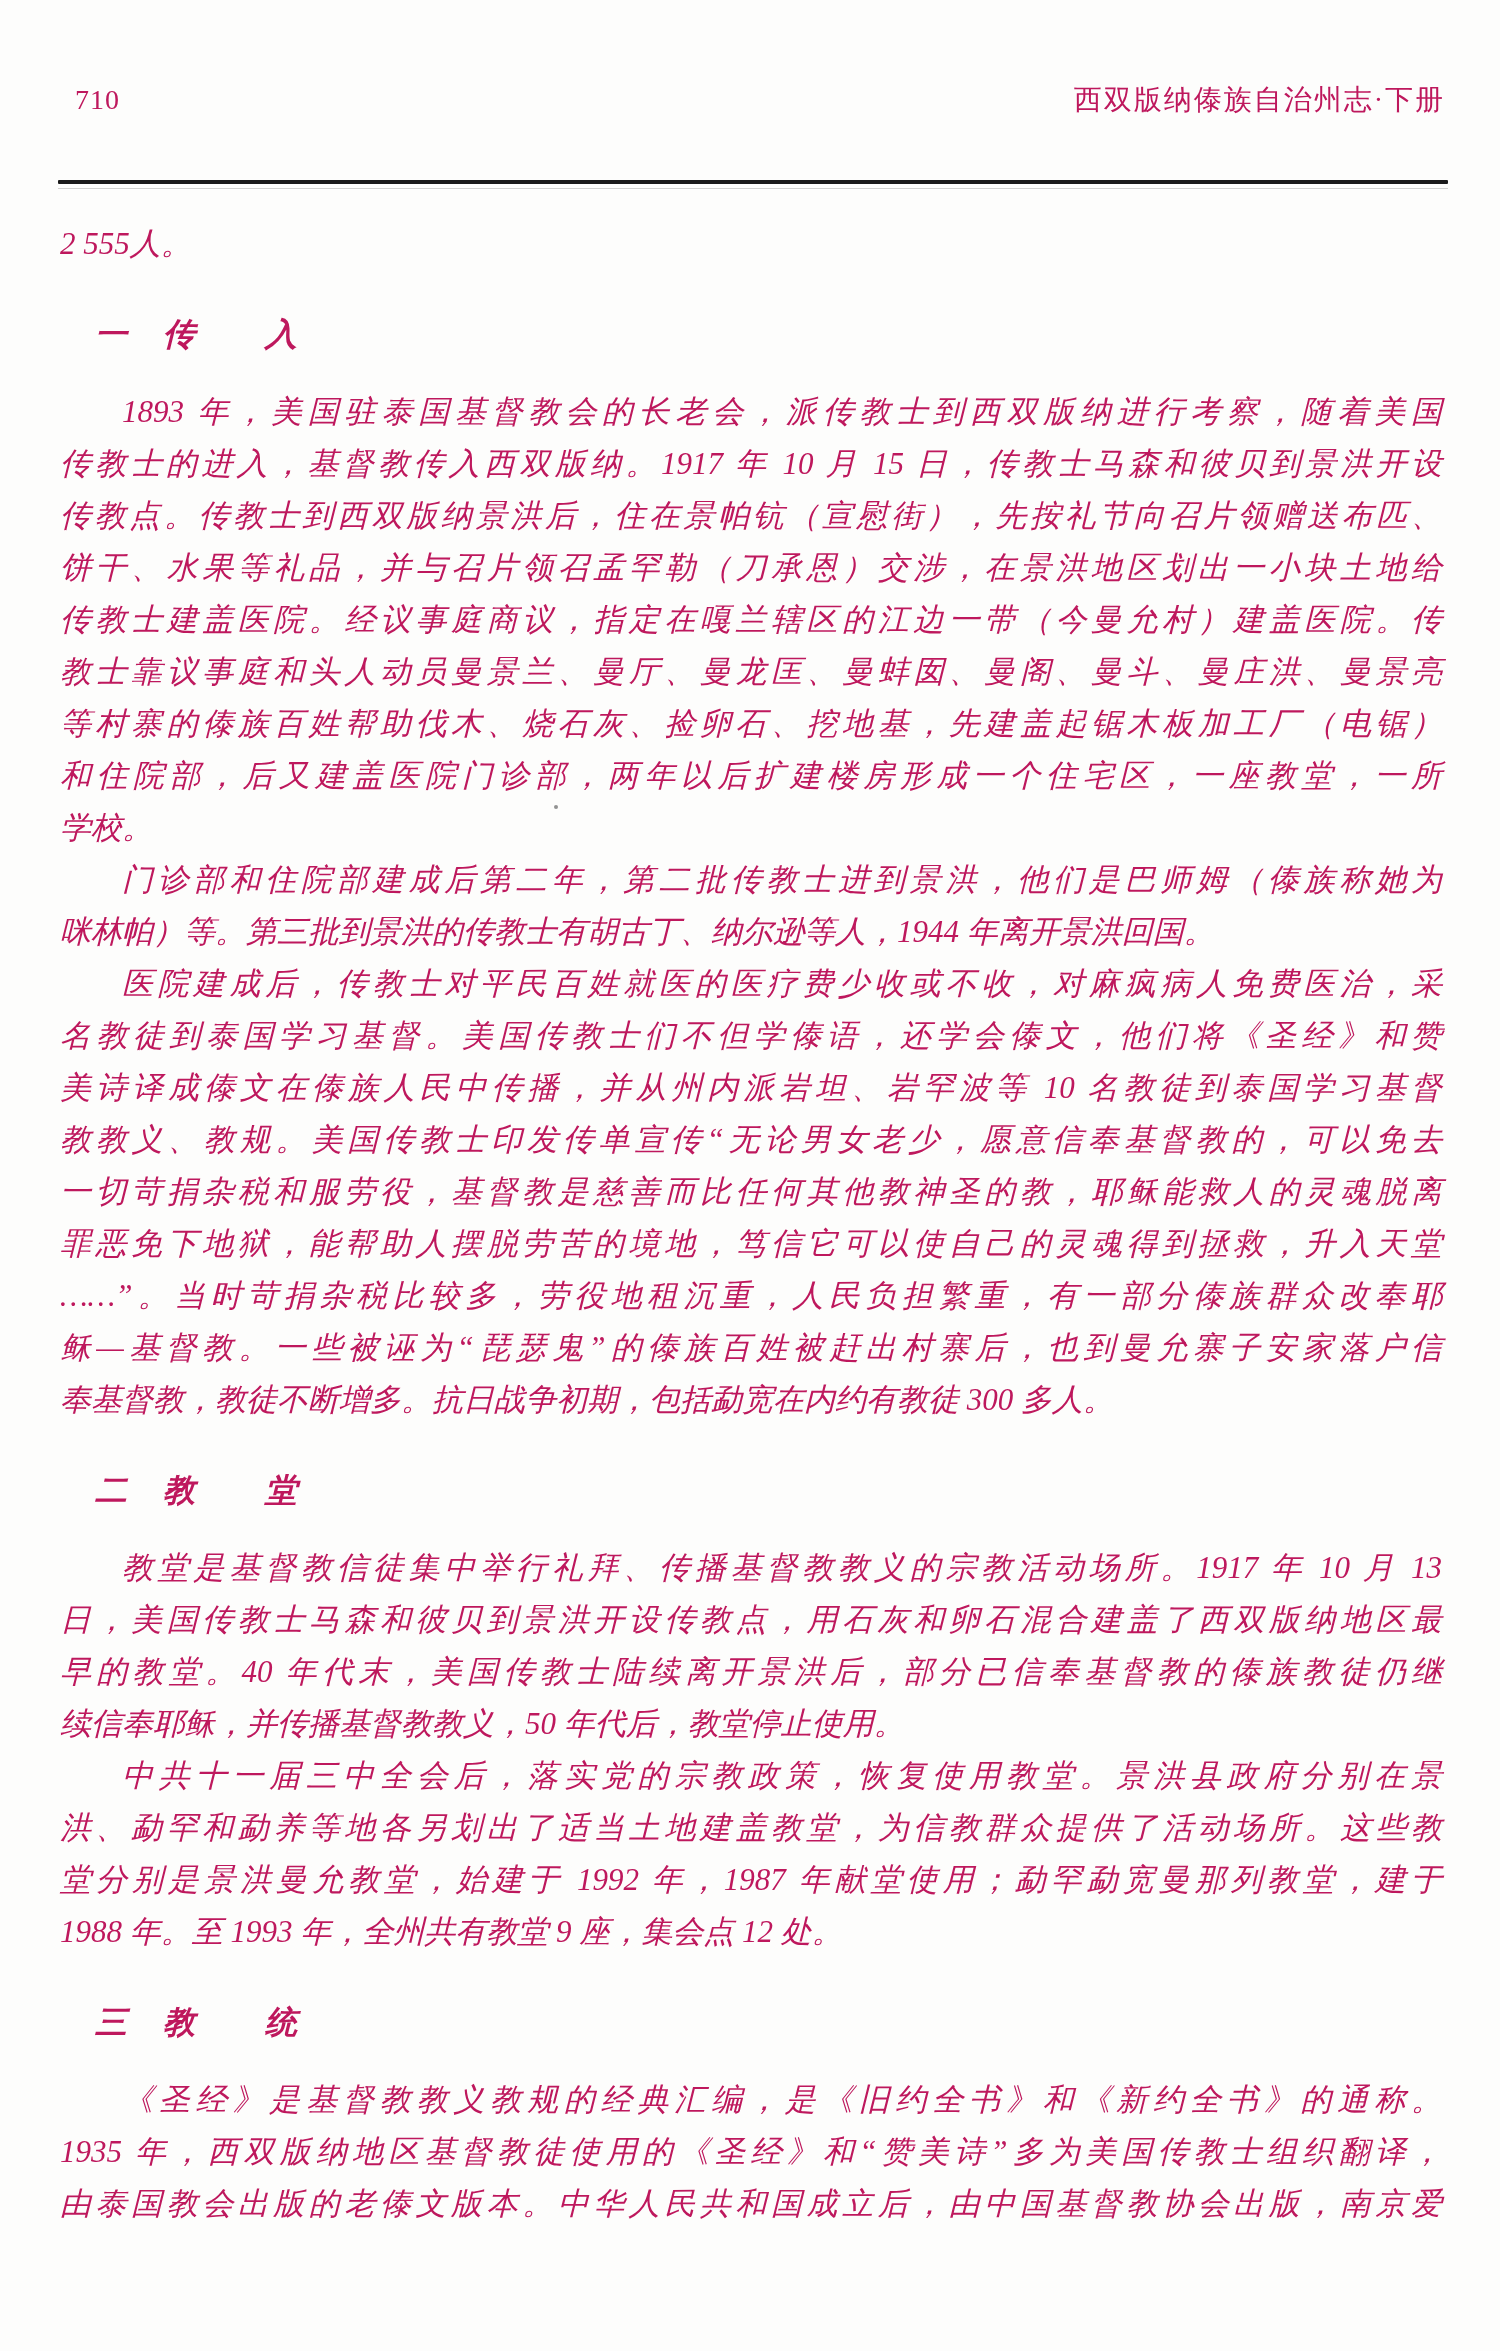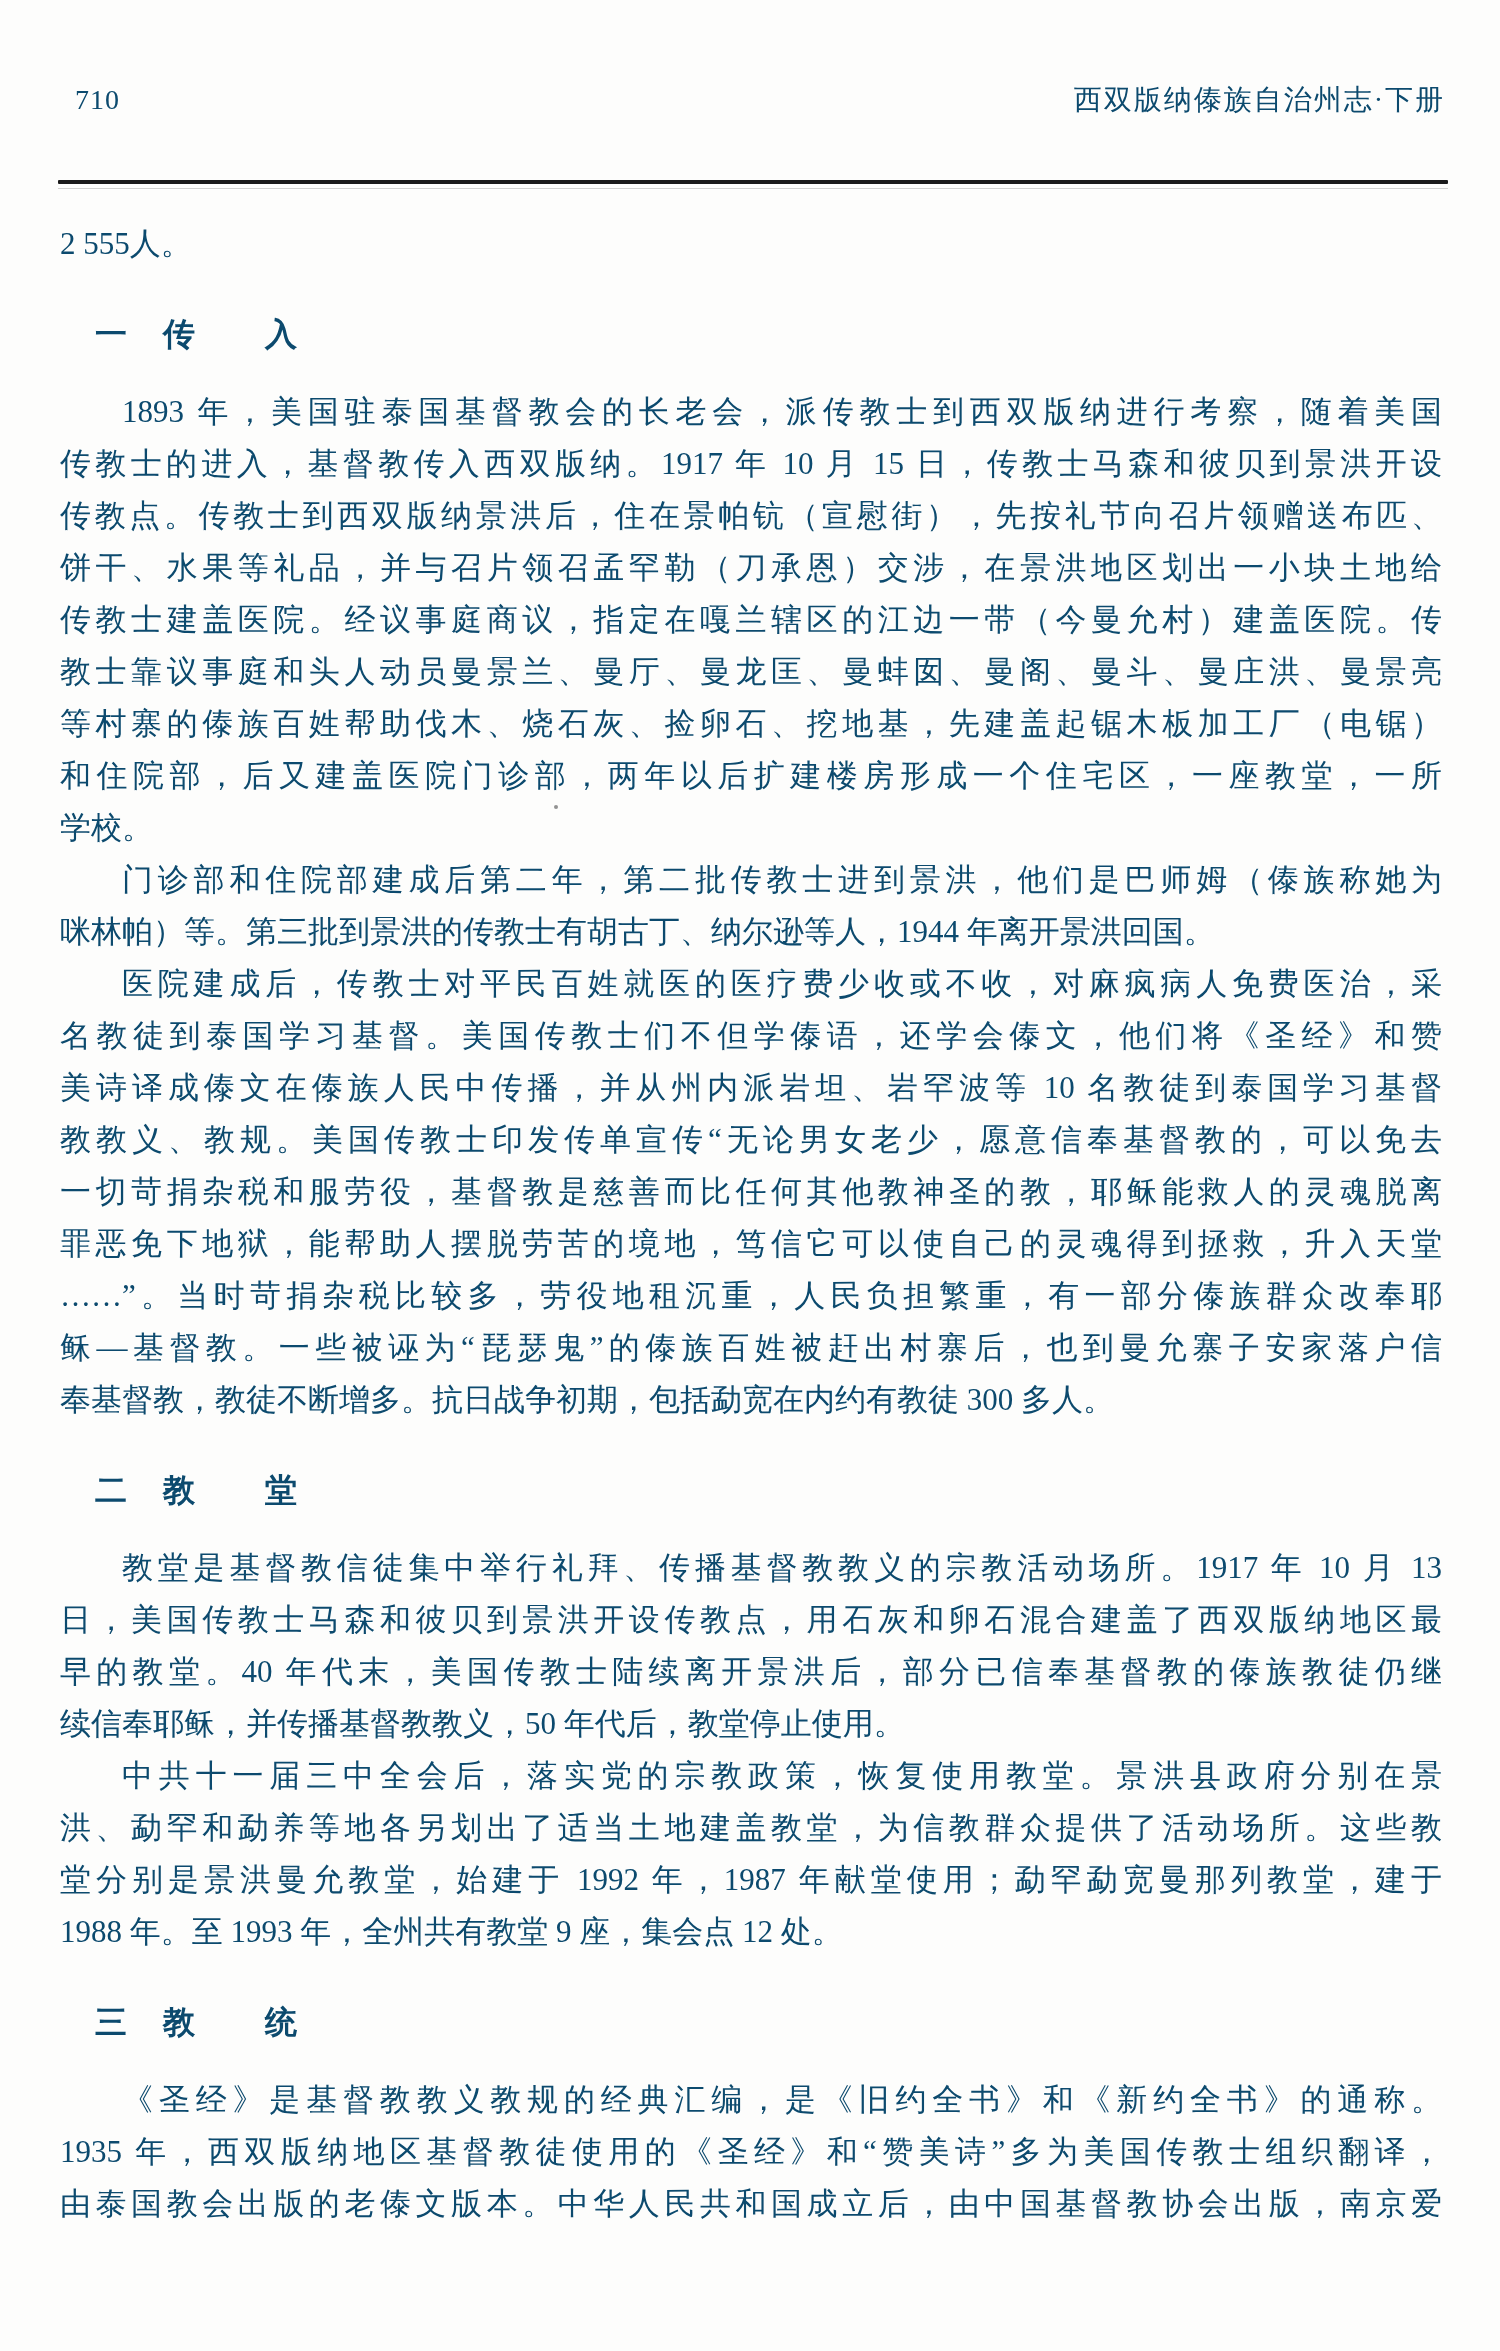--- a/index.html
+++ b/index.html
@@ -1,38 +1,38 @@
 <!DOCTYPE html>
 <html lang="zh"><head>
 <meta charset="utf-8">
 <style>
   html,body{margin:0;padding:0;background:#ffffff;}
   .page{
     position:relative;
     width:1500px;height:2351px;
     background:#fdfdfc;
-    color:#0c4a6e;
+    color:#be185d;
     font-family:"Liberation Serif","DejaVu Serif",serif;
     overflow:hidden;
   }
   
   .header{
     position:absolute;top:82px;left:60px;right:55px;
     height:40px;font-size:28px;line-height:36px;
   }
   .pageno{position:absolute;left:15px;top:0;letter-spacing:1px;}
   .htitle{display:block;text-align:right;letter-spacing:2px;}
   
   .rule{position:absolute;top:180px;left:58px;right:52px;height:12px;}
   .rule .thick{height:4px;background:#1a1a1a;border-radius:1px;}
   .rule .thin{height:1px;background:#9a9a9a;opacity:.45;margin-top:4px;}
   
   .content{
     position:absolute;top:218px;left:60px;right:58px;
-    font-size:31px;line-height:52px;
+    font-size:31px;line-height:52px;font-style:italic;
   }
   .line{
     text-align:justify;
     text-align-last:justify;
     text-justify:inter-ideograph;
     white-space:normal;
   }
   .line.indent{text-indent:2em;}
   .line.end{text-align-last:left;}
   .intro{margin-bottom:24px;}

